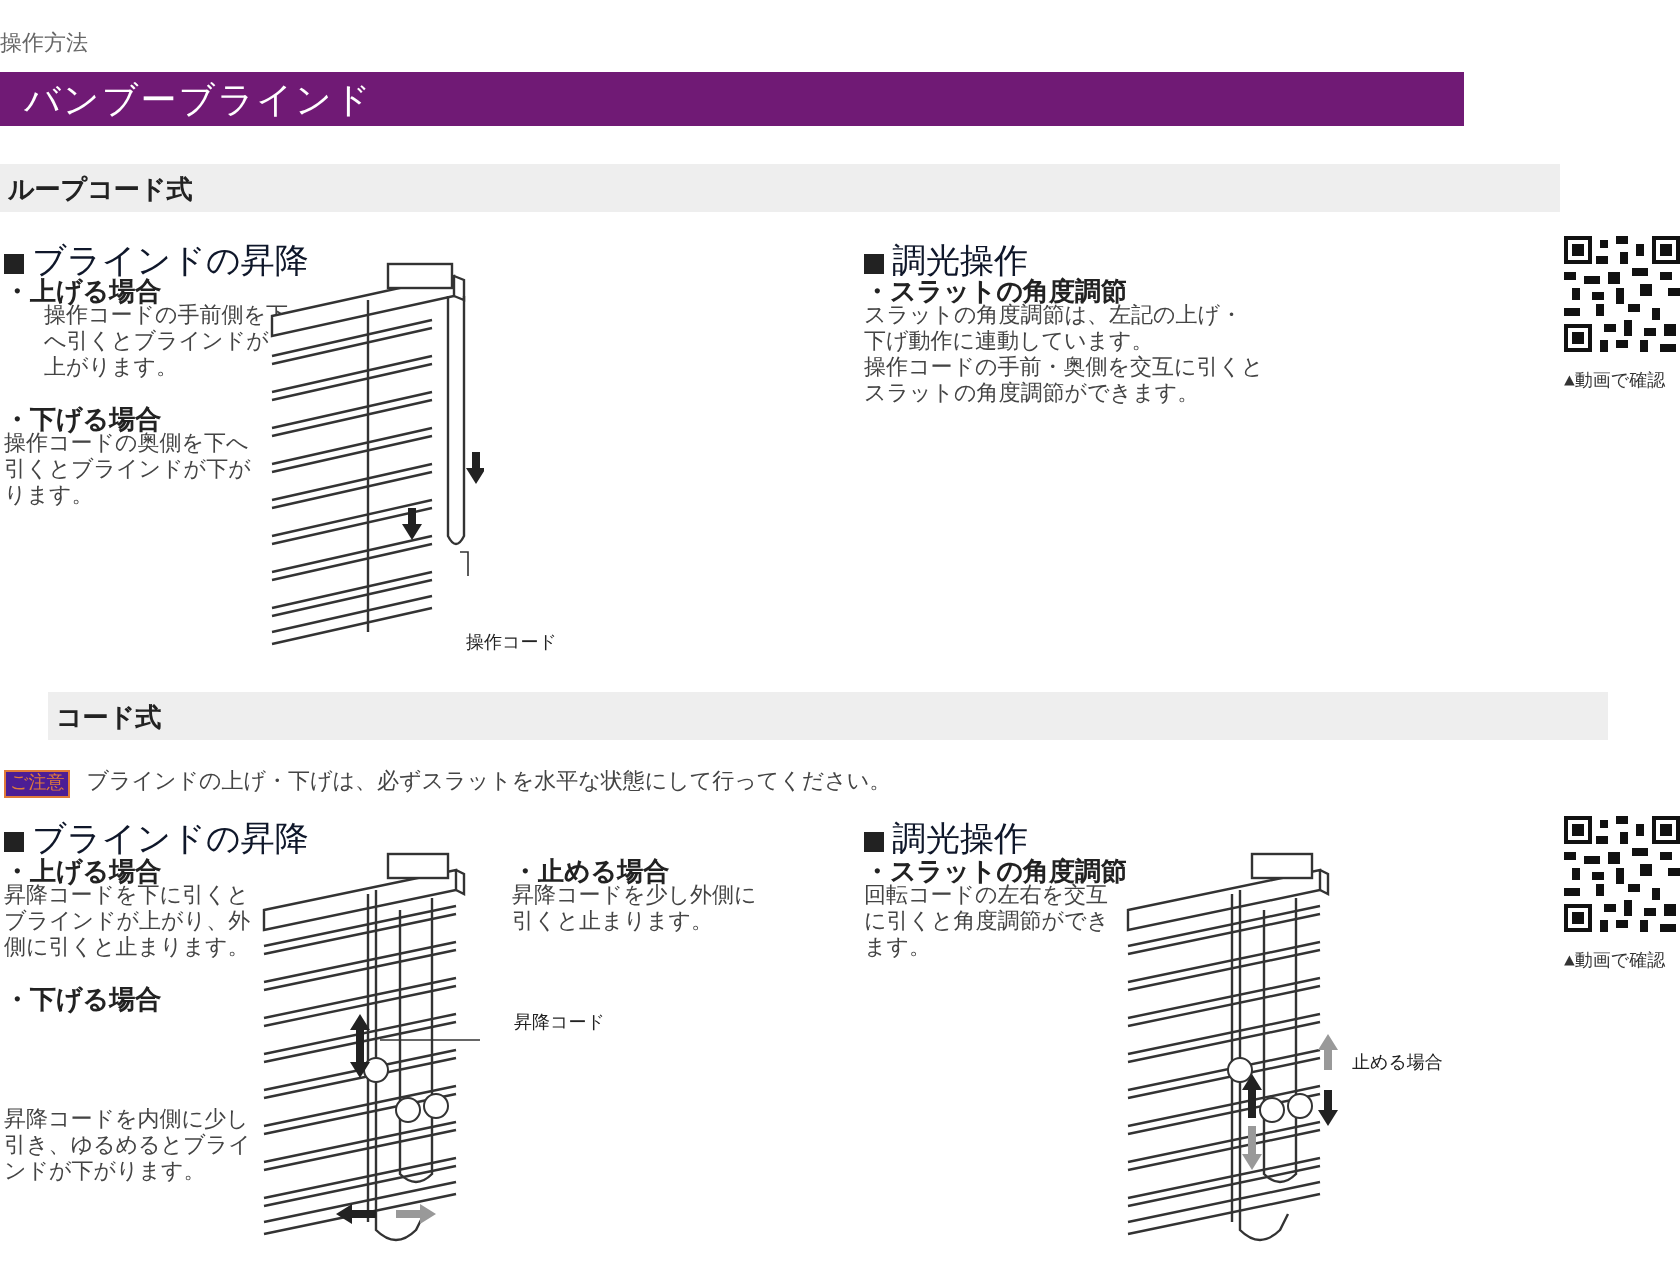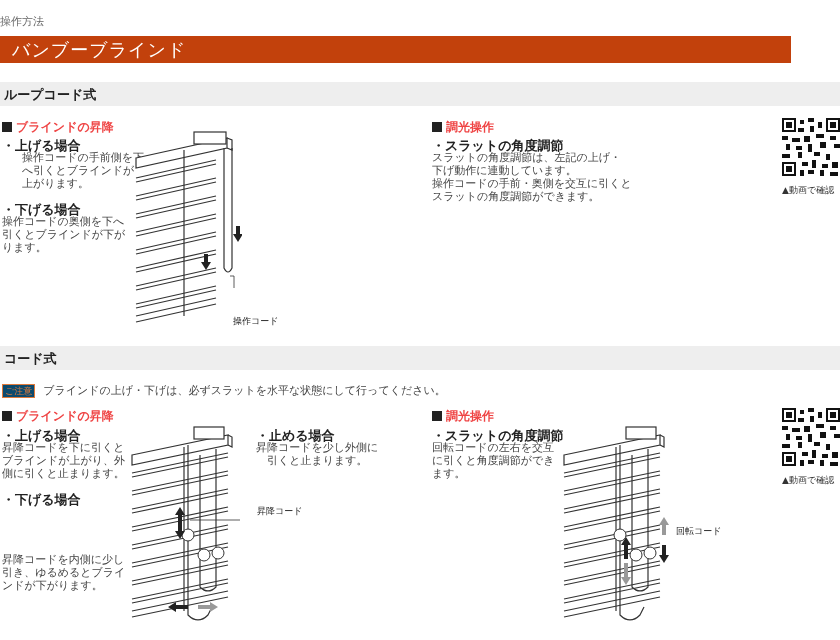--- a/index.html
+++ b/index.html
@@ -1,35 +1,35 @@
 <!DOCTYPE html>
 <html><head>
 <meta charset="utf-8">
 <style>
   * { box-sizing: border-box; margin: 0; padding: 0; }
   html, body { width: 840px; height: 640px; background: #fff; overflow: hidden; }
   body { font-family: "DejaVu Sans", "Liberation Sans", sans-serif; color: #333; position: relative; }
 
   .breadcrumb { position: absolute; left: 0; top: 14px; font-size: 11px; color: #666; }
-  .title-bar { position: absolute; left: 0; top: 36px; width: 791px; height: 27px; background: #c2410c; text-align: right; }
+  .title-bar { position: absolute; left: 0; top: 36px; width: 732px; height: 27px; background: #701a75; text-align: right; }
   .title-bar span { position: absolute; left: 12px; top: 2px; font-size: 18px; color: #fff; letter-spacing: 1px; }
 
-  .section-bar { position: absolute; left: 0; width: 840px; height: 24px; background: #eeeeee; }
+  .section-bar { position: absolute; left: 0; width: 780px; height: 24px; background: #eeeeee; }
   .section-bar span { position: absolute; left: 4px; top: 4px; font-size: 13px; font-weight: bold; color: #222; }
 
-  .h-sq { position: absolute; font-size: 12px; font-weight: bold; color: #ef4444; white-space: nowrap; }
+  .h-sq { position: absolute; font-size: 17px; font-weight: normal; color: #0f172a; white-space: nowrap; }
   .h-sq .sq { display: inline-block; width: 10px; height: 10px; background: #222; margin-right: 4px; vertical-align: -1px; }
   .h-sub { position: absolute; font-size: 13px; font-weight: bold; color: #222; white-space: nowrap; }
   .body-txt { position: absolute; font-size: 11px; color: #444; line-height: 13px; white-space: pre-line; }
 
   .notice { position: absolute; left: 2px; top: 383px; font-size: 11px; color: #444; white-space: nowrap; }
-  .notice .badge { display: inline-block; border: 1px solid #e07a3a; background: #0c4a6e; color: #e07a3a; font-size: 9px; padding: 0 2px; margin-right: 8px; line-height: 12px; }
+  .notice .badge { display: inline-block; border: 1px solid #e07a3a; background: #4c1d95; color: #e07a3a; font-size: 9px; padding: 0 2px; margin-right: 8px; line-height: 12px; }
 
   .qr { position: absolute; width: 58px; height: 58px; }
-  .qr-caption { position: absolute; font-size: 9px; color: #333; white-space: nowrap; }
+  .qr-caption { position: absolute; font-size: 9px; color: #333; white-space: nowrap; font-family: Liberation Mono, monospace; }
 
   .diagram { position: absolute; }
   .callout { position: absolute; font-size: 9px; color: #222; white-space: nowrap; }
 </style>
 </head>
 <body>
 
 <div class="breadcrumb">操作方法</div>
 <div class="title-bar">
   <span>バンブーブラインド</span>
@@ -126,39 +126,39 @@
       <rect x="20" y="23" width="3" height="2"></rect>
       <rect x="25" y="22" width="3" height="3"></rect>
     <rect x="9" y="26" width="2" height="3"></rect>
       <rect x="13" y="26" width="3" height="2"></rect>
       <rect x="19" y="26" width="2" height="3"></rect>
       <rect x="24" y="27" width="4" height="2"></rect>
   </g>
 </svg>
 <div class="qr-caption" style="left:782px; top:184px;">▲動画で確認</div>
 
-<div class="section-bar" style="top:346px;">
+<div class="section-bar" style="top:346px;margin-left:24px;">
   <span>コード式</span>
 </div>
 
 <div class="notice">
   <span class="badge">ご注意</span><span>ブラインドの上げ・下げは、必ずスラットを水平な状態にして行ってください。</span>
 </div>
 
 <div class="h-sq" style="left:2px; top:408px;"><span class="sq"></span><span>ブラインドの昇降</span></div>
 <div class="h-sub" style="left:2px; top:427px;">・上げる場合</div>
 <div class="body-txt" style="left:2px; top:441px;">昇降コードを下に引くと
 ブラインドが上がり、外
 側に引くと止まります。</div>
 <div class="h-sub" style="left:2px; top:491px;">・下げる場合</div>
 <div class="body-txt" style="left:2px; top:505px;margin-top:48px;">昇降コードを内側に少し
 引き、ゆるめるとブライ
 ンドが下がります。</div>
 <div class="h-sub" style="left:256px; top:427px;">・止める場合</div>
-<div class="body-txt" style="left:256px; top:441px;text-align:center;">昇降コードを少し外側に
+<div class="body-txt" style="left:256px; top:441px;">昇降コードを少し外側に
 引くと止まります。</div>
 
 <svg class="diagram" style="left:128px; top:425px;" width="112" height="200" viewBox="0 0 112 200">
   <g stroke="#333" stroke-width="1.2" fill="none">
     <path d="M4 30 L100 10 L100 20 L4 40 Z" fill="#fff"></path>
     <rect x="66" y="2" width="30" height="12" fill="#fff"></rect>
     <path d="M100 10 L104 12 L104 22 L100 20"></path>
     <g>
       <path d="M4 48 L100 28"></path>
         <path d="M4 52 L100 32"></path>
@@ -229,21 +229,21 @@
     <path d="M60 20 L60 190 Q70 200 80 190 L84 182"></path>
   </g>
   <circle cx="60" cy="110" r="6" fill="#fff" stroke="#333"></circle>
   <circle cx="76" cy="130" r="6" fill="#fff" stroke="#333"></circle>
   <circle cx="90" cy="128" r="6" fill="#fff" stroke="#333"></circle>
   <path d="M66 112 L61 120 L64 120 L64 134 L68 134 L68 120 L71 120 Z" fill="#222"></path>
   <path d="M66 160 L61 152 L64 152 L64 138 L68 138 L68 152 L71 152 Z" fill="#999"></path>
   <path d="M104 92 L99 100 L102 100 L102 110 L106 110 L106 100 L109 100 Z" fill="#999"></path>
   <path d="M104 138 L99 130 L102 130 L102 120 L106 120 L106 130 L109 130 Z" fill="#222"></path>
 </svg>
-<div class="callout" style="left:676px; top:525px;">回転コード</div>
+<div class="callout" style="left:676px; top:525px;">止める場合</div>
 
 <svg class="qr" style="left:782px; top:408px;" viewBox="0 0 29 29">
   <rect width="29" height="29" fill="#fff"></rect>
   <g fill="#111">
     <rect x="0" y="0" width="7" height="7"></rect>
       <rect x="1" y="1" width="5" height="5" fill="#fff"></rect>
       <rect x="2" y="2" width="3" height="3"></rect>
     <rect x="22" y="0" width="7" height="7"></rect>
       <rect x="23" y="1" width="5" height="5" fill="#fff"></rect>
       <rect x="24" y="2" width="3" height="3"></rect>

